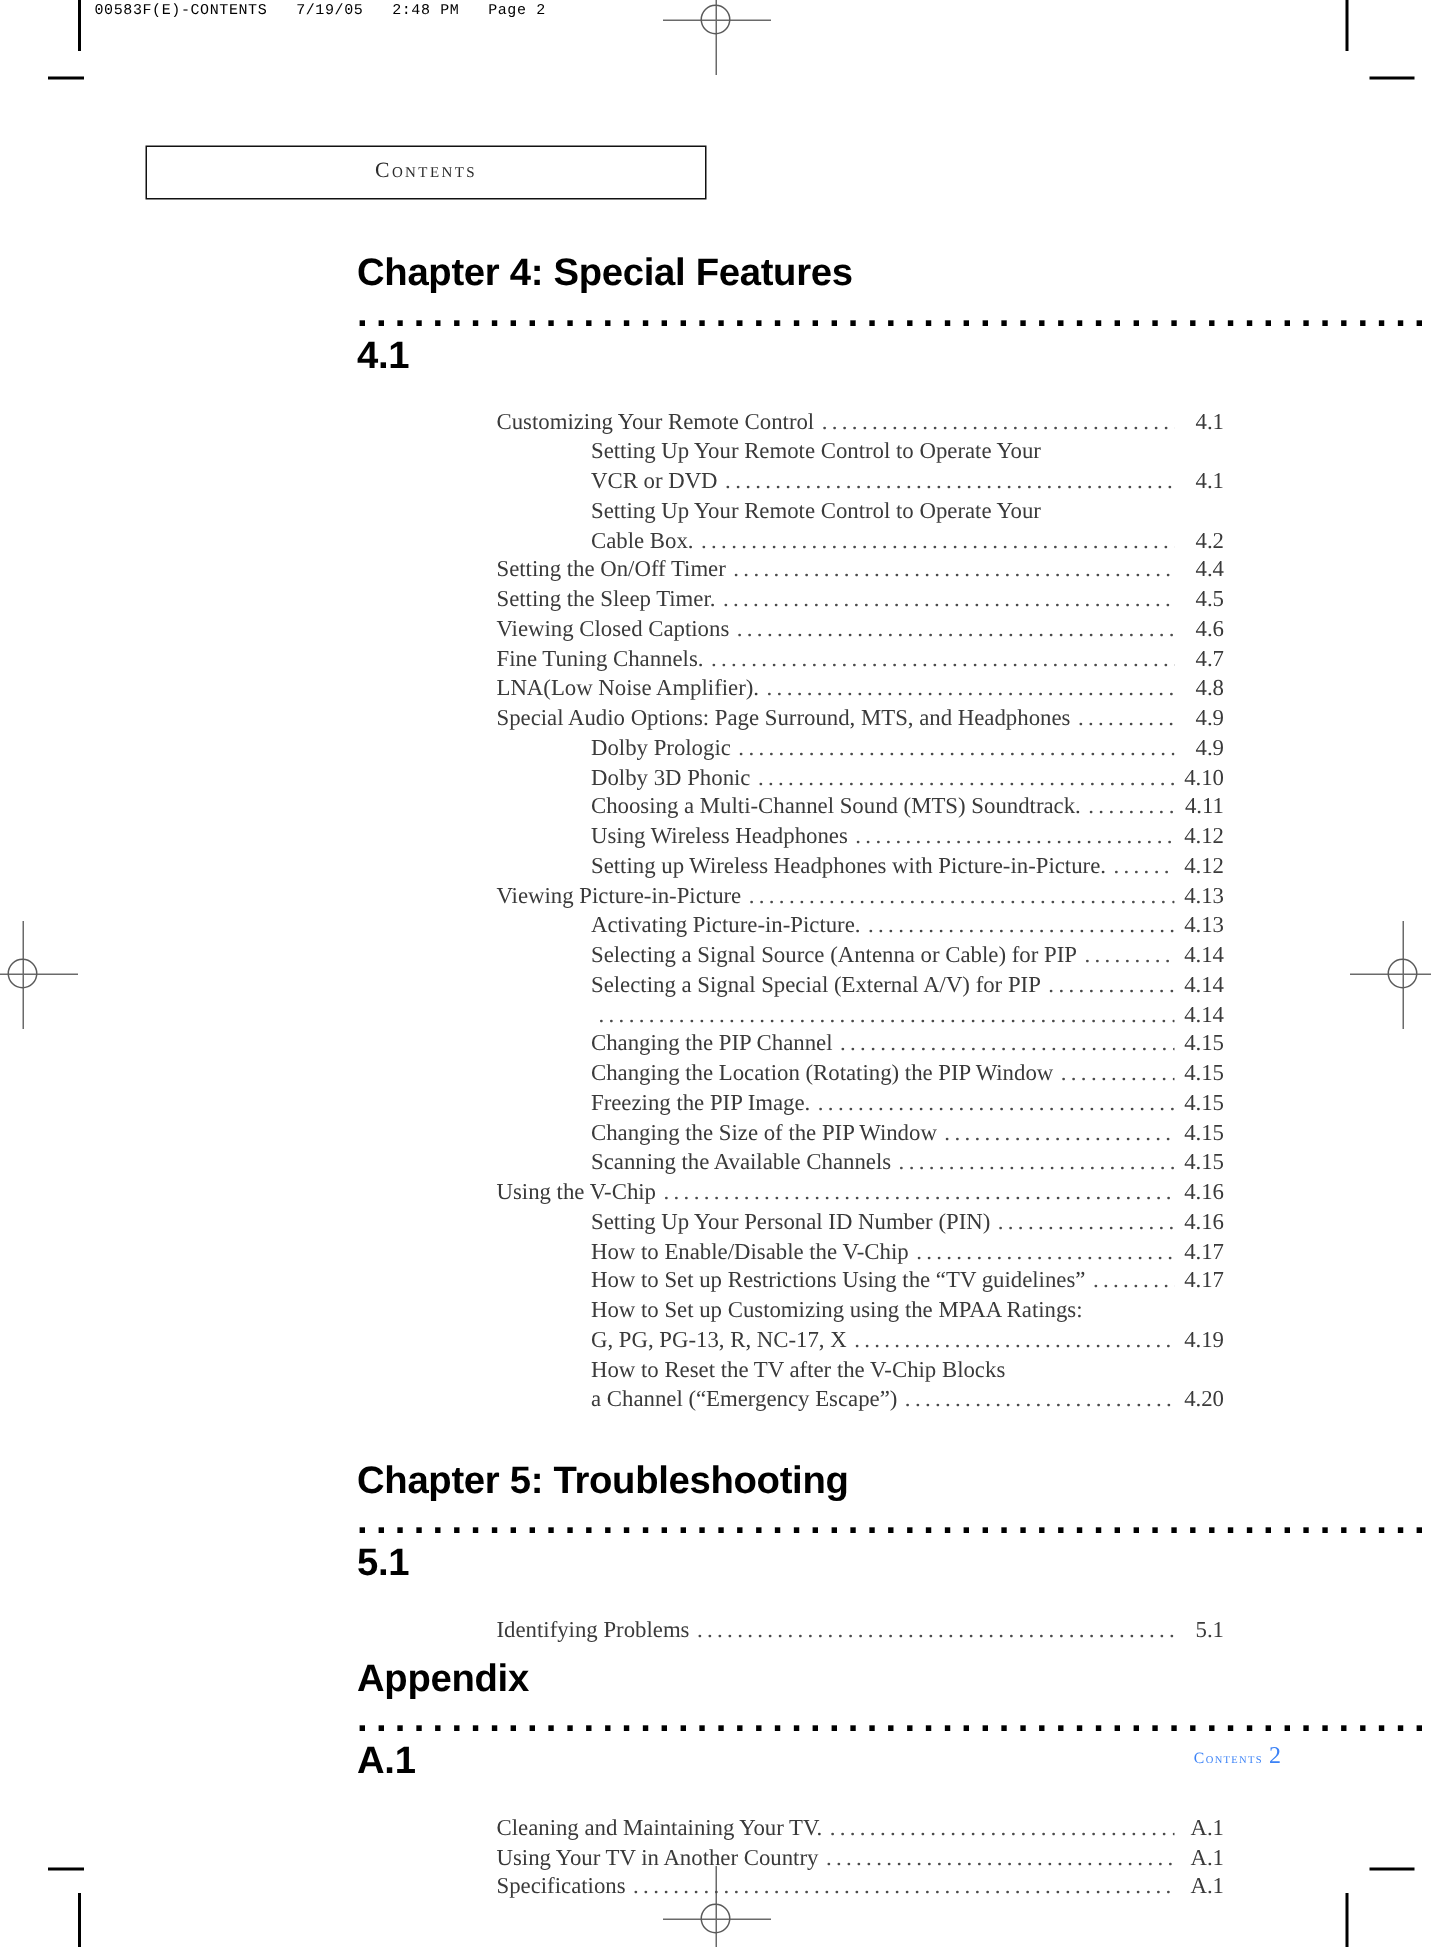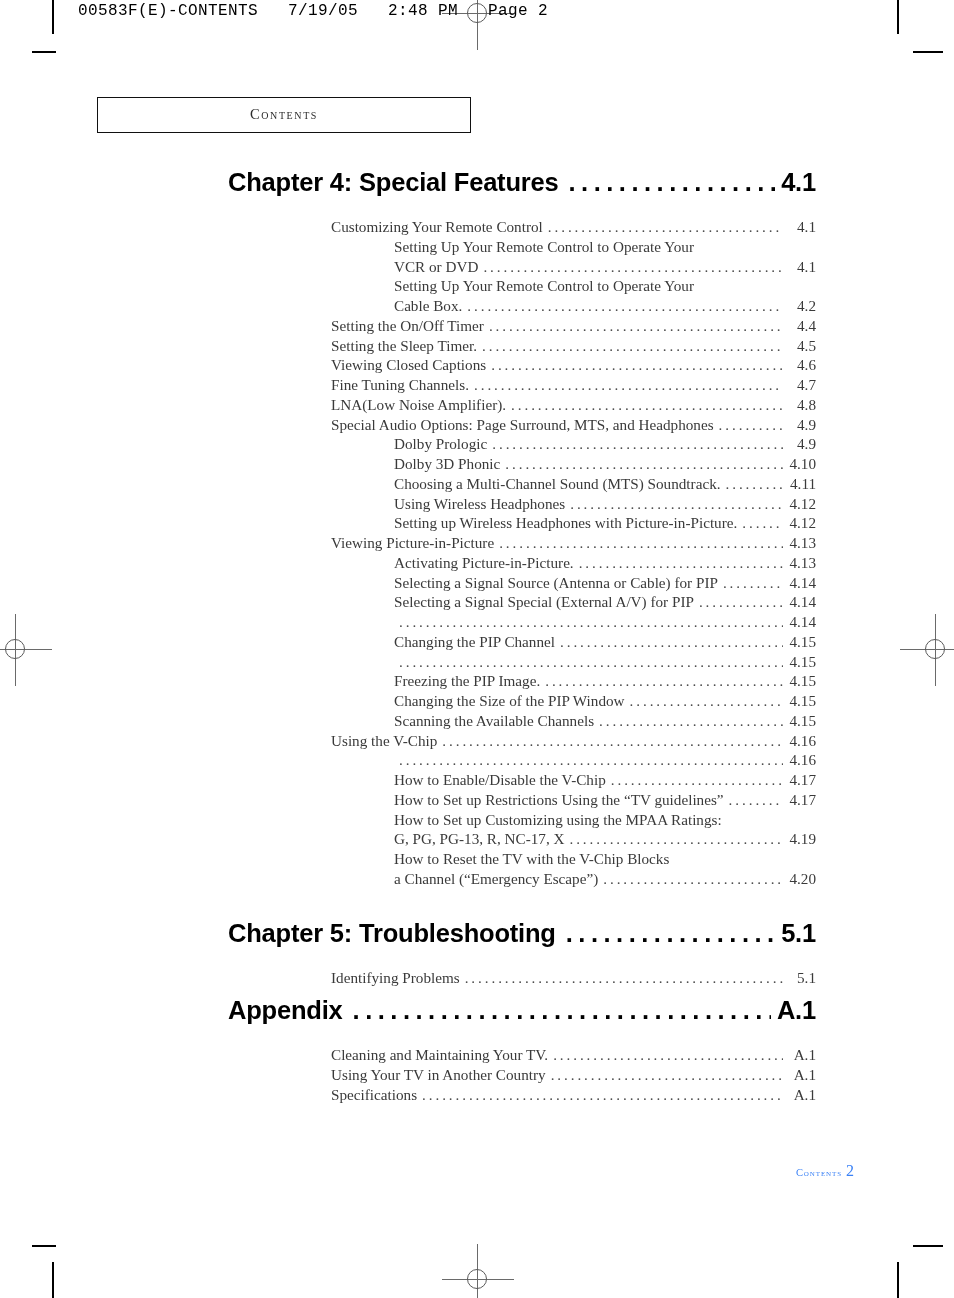--- a/index.html
+++ b/index.html
@@ -65,25 +65,24 @@
   .reg-bottom { left: 442px; top: 1244px; }
   .reg-left   { left: -20px; top: 614px; }
   .reg-right  { left: 900px; top: 614px; }
 
   
   .prepress-header {
     position: absolute;
     left: 63px;
     top: 2px;
     font-family: "Liberation Mono", monospace;
-    font-size: 16px;
+    font-size: 10px;
     letter-spacing: 0.4px;
     color: #000;
     white-space: pre;
-    margin-left: 15px;
   }
 
   
   .contents-box {
     position: absolute;
     left: 97px;
     top: 97px;
     width: 374px;
     height: 36px;
     border: 1.6px solid #111;
@@ -112,20 +111,21 @@
 
   .chapter-row {
     display: flex;
     align-items: baseline;
     font-family: "Liberation Sans", sans-serif;
     font-weight: bold;
     font-size: 25.5px;
     color: #000;
     letter-spacing: -0.2px;
     margin-bottom: 2px;
+    flex-direction: column;
   }
   .chapter-row .ch-title { white-space: nowrap; }
   .chapter-row .ch-leader {
     flex: 1 1 auto;
     overflow: hidden;
     white-space: nowrap;
     margin: 0 6px 0 10px;
     letter-spacing: 5.5px;
     font-size: 25.5px;
     line-height: 1;
@@ -337,20 +337,21 @@
         <div class="entry-row lvl2">
           <span class="e-leader">......................................................................................................................................................</span>
           <span class="e-page">4.14</span>
         </div>
         <div class="entry-row lvl2">
           <span class="e-title">Changing the PIP Channel</span>
           <span class="e-leader">......................................................................................................................................................</span>
           <span class="e-page">4.15</span>
         </div>
         <div class="entry-row lvl2">
+          <span class="e-title">Changing the Location (Rotating) the PIP Window</span>
           <span class="e-leader">......................................................................................................................................................</span>
           <span class="e-page">4.15</span>
         </div>
         <div class="entry-row lvl2">
           <span class="e-title">Freezing the PIP Image.</span>
           <span class="e-leader">......................................................................................................................................................</span>
           <span class="e-page">4.15</span>
         </div>
         <div class="entry-row lvl2">
           <span class="e-title">Changing the Size of the PIP Window</span>
@@ -361,20 +362,21 @@
           <span class="e-title">Scanning the Available Channels</span>
           <span class="e-leader">......................................................................................................................................................</span>
           <span class="e-page">4.15</span>
         </div>
         <div class="entry-row lvl1">
           <span class="e-title">Using the V-Chip</span>
           <span class="e-leader">......................................................................................................................................................</span>
           <span class="e-page">4.16</span>
         </div>
         <div class="entry-row lvl2">
+          <span class="e-title">Setting Up Your Personal ID Number (PIN)</span>
           <span class="e-leader">......................................................................................................................................................</span>
           <span class="e-page">4.16</span>
         </div>
         <div class="entry-row lvl2">
           <span class="e-title">How to Enable/Disable the V-Chip</span>
           <span class="e-leader">......................................................................................................................................................</span>
           <span class="e-page">4.17</span>
         </div>
         <div class="entry-row lvl2">
           <span class="e-title">How to Set up Restrictions Using the “TV guidelines”</span>
@@ -383,21 +385,21 @@
         </div>
         <div class="entry-row lvl2 nowrap-line">
           <span class="e-title">How to Set up Customizing using the MPAA Ratings:</span>
         </div>
         <div class="entry-row lvl2">
           <span class="e-title">G, PG, PG-13, R, NC-17, X</span>
           <span class="e-leader">......................................................................................................................................................</span>
           <span class="e-page">4.19</span>
         </div>
         <div class="entry-row lvl2 nowrap-line">
-          <span class="e-title">How to Reset the TV with the V-Chip Blocks</span>
+          <span class="e-title">How to Reset the TV after the V-Chip Blocks</span>
         </div>
         <div class="entry-row lvl2">
           <span class="e-title">a Channel (“Emergency Escape”)</span>
           <span class="e-leader">......................................................................................................................................................</span>
           <span class="e-page">4.20</span>
         </div>
       </div>
     </div>
     <div class="chapter-5-block">
       <div class="chapter-row">

